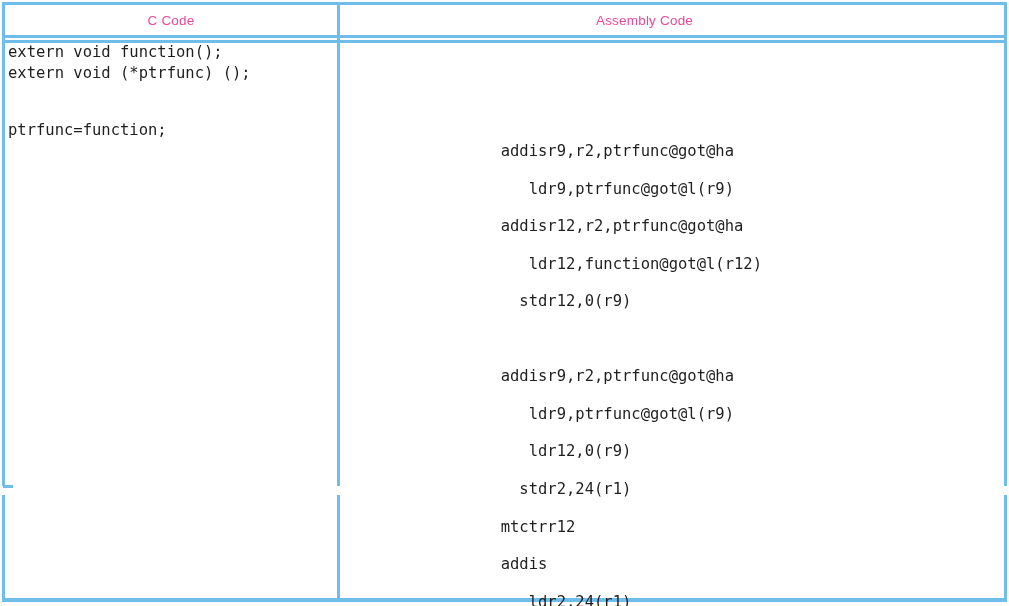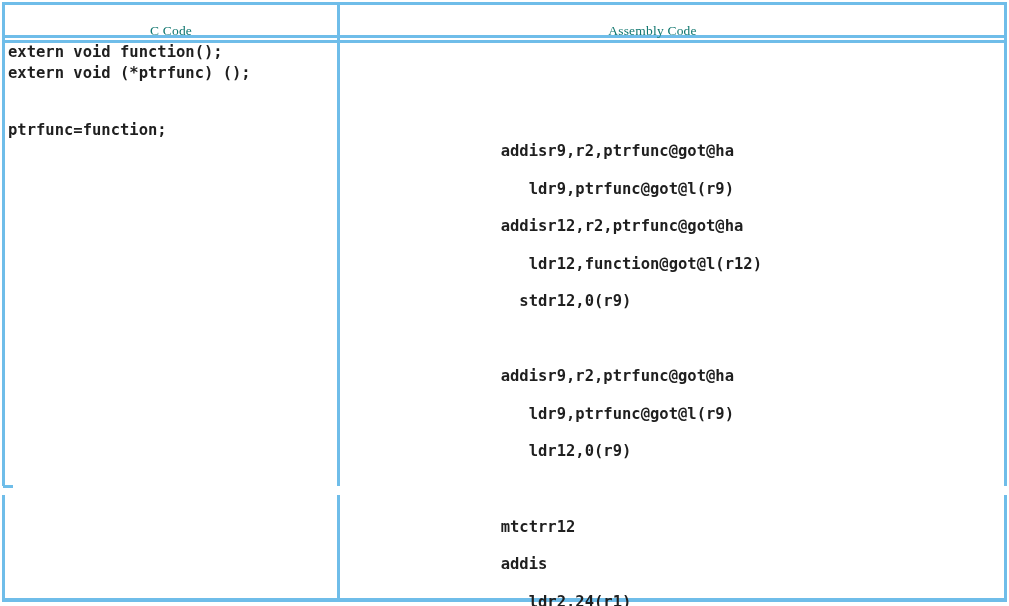--- a/index.html
+++ b/index.html
@@ -30,42 +30,40 @@
   .vline.mid-a    { left: 337px;  top: 2px;   width: 3px; height: 484px; }
   .vline.mid-b    { left: 337px;  top: 495px; width: 3px; height: 107px; }
   .vline.right-a  { left: 1004px; top: 2px;   width: 3px; height: 484px; }
   .vline.right-b  { left: 1004px; top: 495px; width: 3px; height: 107px; }
 
   .joint.left-foot { left: 3px; top: 485px; width: 10px; height: 3px; }
 
   
   .hdr-label {
     position: absolute;
-    top: 16px;
+    top: 5px;
     height: 30px;
     display: flex;
     align-items: center;
     justify-content: center;
     font-size: 13.5px;
-    color: #0f766e;
+    color: #ec4899;
     letter-spacing: 0.2px;
-    font-family: Liberation Serif, serif;
   }
   .hdr-label.c-col { left: 5px;   width: 332px; }
-  .hdr-label.a-col { left: 340px; width: 609px; margin-left: 8px; }
+  .hdr-label.a-col { left: 340px; width: 609px; }
 
   
   .code {
     position: absolute;
     font-family: "DejaVu Sans Mono", monospace;
     font-size: 15.5px;
     line-height: 21px;
     color: #1f1f1f;
     white-space: pre;
-    font-weight: bold;
   }
   .cline { left: 8px; }
   .aline { left: 344px; text-align: right; }
   .aline .mn {
     display: inline-block;
     width: 166px;
   }
 </style>
 </head>
 <body>
@@ -110,20 +108,23 @@
 
   <div class="code aline" style="top:345px">
     <span class="mn">addis</span><span class="ops">r9,r2,ptrfunc@got@ha</span>
   </div>
   <div class="code aline" style="top:383px">
     <span class="mn">ld</span><span class="ops">r9,ptrfunc@got@l(r9)</span>
   </div>
   <div class="code aline" style="top:420px">
     <span class="mn">ld</span><span class="ops">r12,0(r9)</span>
   </div>
+  <div class="code aline" style="top:458px">
+    <span class="mn">std</span><span class="ops">r2,24(r1)</span>
+  </div>
 
   <div class="code aline" style="top:496px">
     <span class="mn">mtctr</span><span class="ops">r12</span>
   </div>
   <div class="code aline" style="top:533px">
     <span class="mn">addis</span><span class="ops"></span>
   </div>
   <div class="code aline" style="top:571px">
     <span class="mn">ld</span><span class="ops">r2,24(r1)</span>
   </div>

